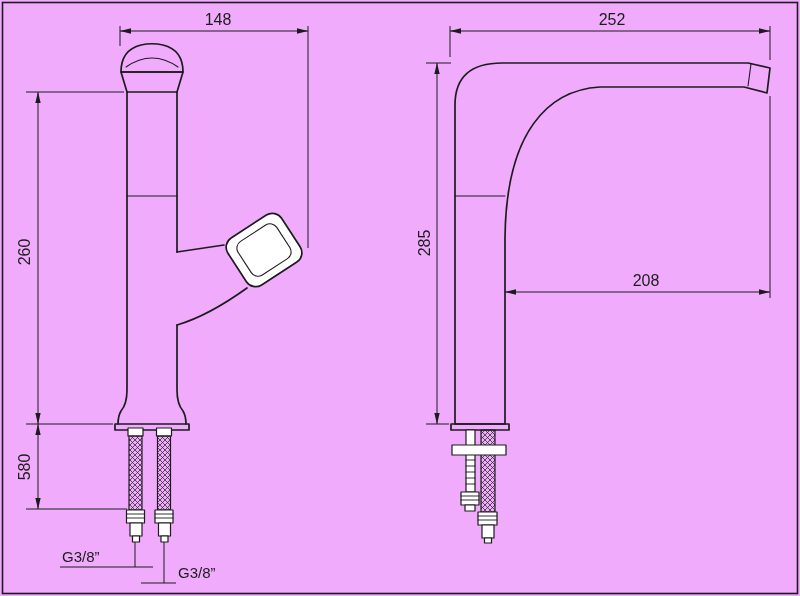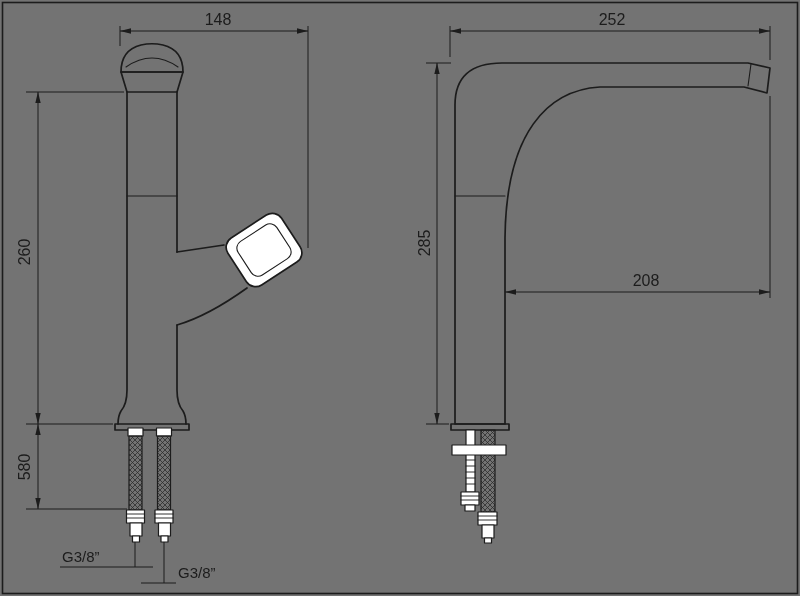--- a/index.html
+++ b/index.html
@@ -5,21 +5,21 @@
   html, body {
     margin: 0;
     padding: 0;
     background: #ffffff;
     font-family: "Liberation Sans", sans-serif;
   }
   .sheet {
     position: relative;
     width: 800px;
     height: 596px;
-    background: #737373;
+    background: #f0abfc;
     overflow: hidden;
   }
   svg { display: block; }
   svg text {
     font-family: "Liberation Sans", "DejaVu Sans", sans-serif;
     fill: #1c1c1c;
   }
   .dim-text { font-size: 16px; }
   .thread-text { font-size: 15px; }
 </style>

